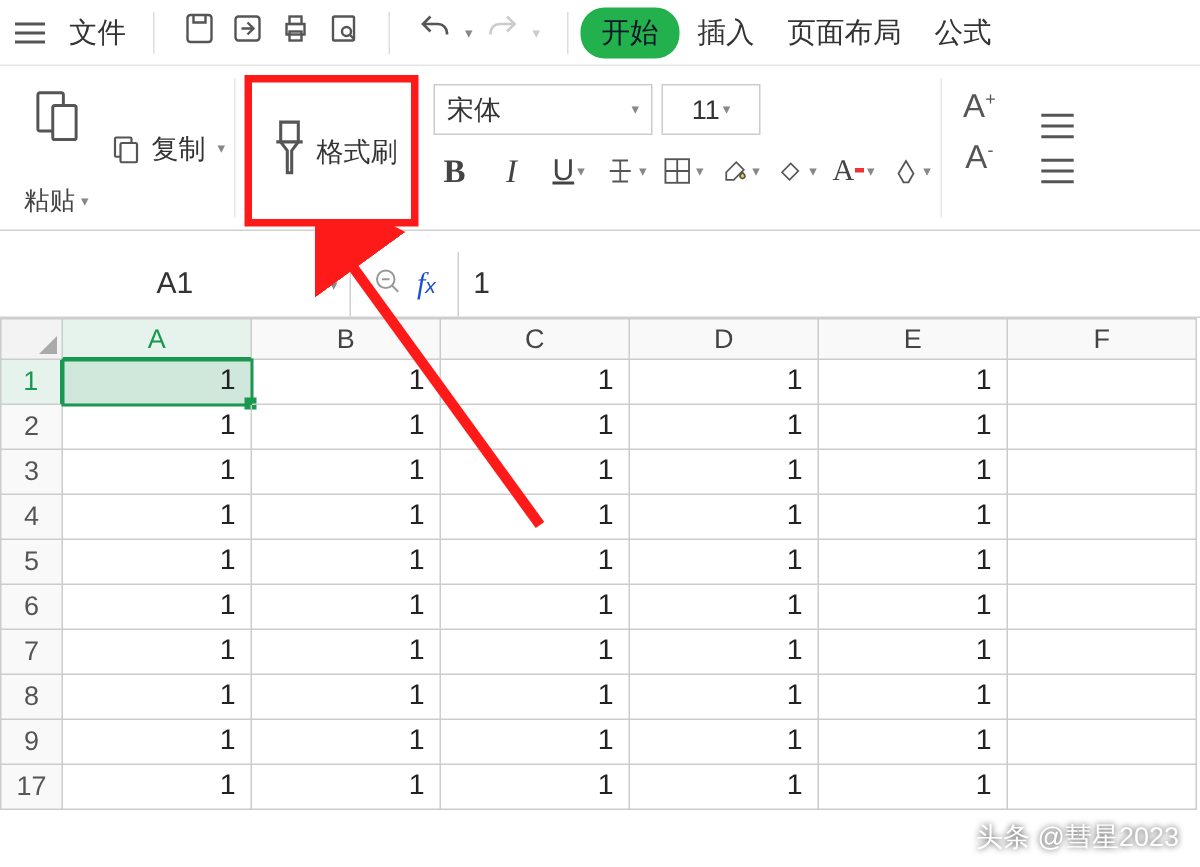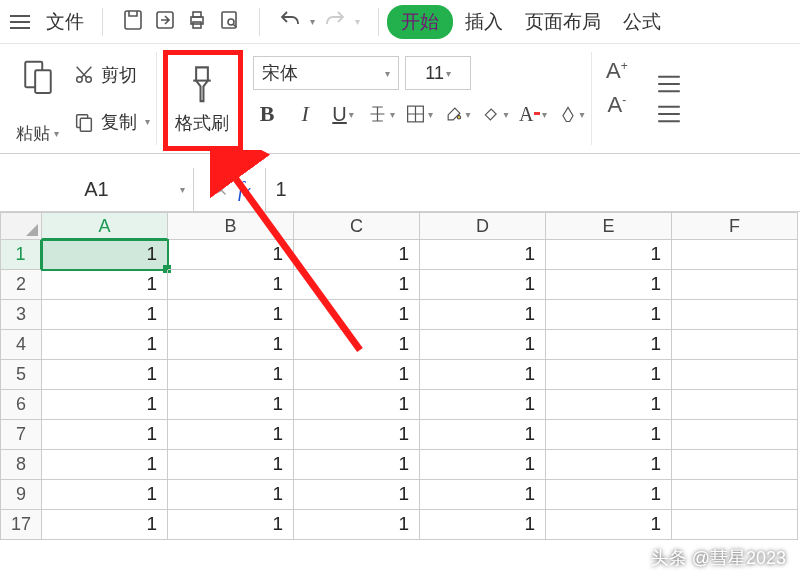--- a/index.html
+++ b/index.html
@@ -3,53 +3,53 @@
 <meta charset="utf-8">
 <style>
 * { box-sizing: border-box; margin: 0; padding: 0; font-family: "Microsoft YaHei", sans-serif; }
 body { background: #fff; width: 800px; height: 578px; overflow: hidden; position: relative; }
 
 
 .menu-bar { height: 44px; display: flex; align-items: center; padding: 0 6px; gap: 2px; border-bottom: 1px solid #e5e5e5; }
 .hamburger { width: 28px; display: flex; flex-direction: column; gap: 4px; padding: 4px; }
 .hamburger span { height: 2px; background: #555; }
 .menu-item { padding: 6px 10px; font-size: 19px; color: #333; cursor: default; }
-.menu-pill { background: #22b14c; color: #701a75; border-radius: 16px; padding: 4px 14px; font-size: 19px; }
+.menu-pill { background: #22b14c; color: #0f172a; border-radius: 16px; padding: 4px 14px; font-size: 19px; }
 .qat { display: flex; align-items: center; gap: 8px; padding: 0 10px; }
 .qat svg { width: 24px; height: 24px; }
 .vsep { width: 1px; height: 28px; background: #ddd; margin: 0 6px; }
 
 
 .ribbon { height: 110px; display: flex; align-items: stretch; padding: 8px 6px; gap: 8px; border-bottom: 1px solid #d0d0d0; }
 .rgroup { display: flex; flex-direction: column; gap: 6px; padding: 0 6px; border-right: 1px solid #e8e8e8; }
 .rgroup:last-child { border-right: none; }
 .paste-col { display: flex; flex-direction: column; align-items: center; justify-content: space-between; padding: 4px 4px 0 4px; }
 .paste-col .lbl { font-size: 17px; color: #444; display: flex; align-items: center; gap: 2px; }
 .clip-row { display: flex; align-items: center; gap: 6px; height: 40px; }
 .clip-row svg { width: 22px; height: 22px; }
 .clip-row .t { font-size: 18px; color: #333; }
-.fmtp { display: flex; flex-direction: column; align-items: center; justify-content: center; padding: 0 10px; position: relative; }
+.fmtp { display: flex; flex-direction: row; align-items: center; padding: 0 10px; position: relative; }
 .fmtp .t { font-size: 18px; color: #333; margin-top: 4px; }
 .highlight-box { position: absolute; border: 5px solid #ff1a1a; top: -2px; left: -2px; right: -4px; bottom: -6px; pointer-events: none; }
 .font-group { display: flex; flex-direction: column; gap: 10px; padding-top: 4px; }
 .font-row1 { display: flex; gap: 6px; align-items: center; }
 .font-sel { border: 1px solid #ccc; height: 34px; width: 146px; padding: 0 8px; font-size: 18px; color: #333; display: flex; align-items: center; justify-content: space-between; }
 .size-sel { border: 1px solid #ccc; height: 34px; width: 66px; padding: 0 8px; font-size: 18px; color: #333; display: flex; align-items: center; justify-content: center; }
 .font-row2 { display: flex; gap: 10px; align-items: center; }
 .fb { width: 28px; height: 28px; display: flex; align-items: center; justify-content: center; font-size: 20px; color: #444; }
 .fb.bold { font-weight: 900; font-family: serif; font-size: 22px; }
 .fb.italic { font-style: italic; font-family: serif; font-size: 22px; }
 .underline { text-decoration: underline; font-size: 20px; }
 .dd-caret { font-size: 10px; color: #888; margin-left: 2px; }
 .incdec { display: flex; flex-direction: column; align-items: center; gap: 8px; padding-top: 6px; }
 .incdec .aa { font-size: 22px; color: #555; }
 
 
 .fx-bar { height: 44px; display: flex; align-items: center; border-bottom: 1px solid #d0d0d0; margin-top: 14px; }
-.name-box { width: 194px; height: 100%; border-right: 1px solid #d0d0d0; display: flex; align-items: center; justify-content: center; font-size: 20px; color: #333; position: relative; }
+.name-box { width: 234px; height: 100%; border-right: 1px solid #d0d0d0; display: flex; align-items: center; justify-content: center; font-size: 20px; color: #333; position: relative; }
 .name-box .caret { position: absolute; right: 8px; font-size: 10px; color: #888; }
 .fx-icons { display: flex; align-items: center; gap: 10px; padding: 0 14px; color: #1d4ed8; font-size: 20px; }
 .fx-icons .fx { font-style: italic; font-family: serif; }
 .fx-val { flex: 1; padding: 0 10px; font-size: 20px; color: #333; border-left: 1px solid #d0d0d0; height: 100%; display: flex; align-items: center; }
 
 
 .grid { position: relative; }
 .colhdrs { display: flex; height: 28px; }
 .corner { width: 42px; border: 1px solid #ccc; background: #f3f3f3; position: relative; }
 .corner::after { content: ""; position: absolute; right: 3px; bottom: 3px; width: 0; height: 0; border-right: 12px solid #aaa; border-top: 12px solid transparent; }
@@ -128,28 +128,20 @@
           <rect x="10" y="10" width="11" height="16" rx="1" fill="#fff"></rect>
         </svg>
       <div class="lbl">
           <span>粘贴</span>
           <span class="dd-caret">▾</span>
         </div>
     </div>
     <div style="display:flex;flex-direction:column;justify-content:space-around">
       <div class="clip-row">
         <svg viewBox="0 0 24 24" fill="none" stroke="#555" stroke-width="1.6">
-            <circle cx="7" cy="17" r="3"></circle>
-            <circle cx="17" cy="17" r="3"></circle>
-            <path d="M9 15L20 3M15 15L4 3"></path>
-          </svg>
-        <span class="t">剪切</span>
-      </div>
-      <div class="clip-row">
-        <svg viewBox="0 0 24 24" fill="none" stroke="#555" stroke-width="1.6">
             <rect x="4" y="4" width="12" height="14" rx="1"></rect>
             <rect x="8" y="8" width="12" height="14" rx="1" fill="#fff"></rect>
           </svg>
         <span class="t">复制</span>
           <span class="dd-caret">▾</span>
       </div>
     </div>
   </div>
 
   <div class="fmtp">

